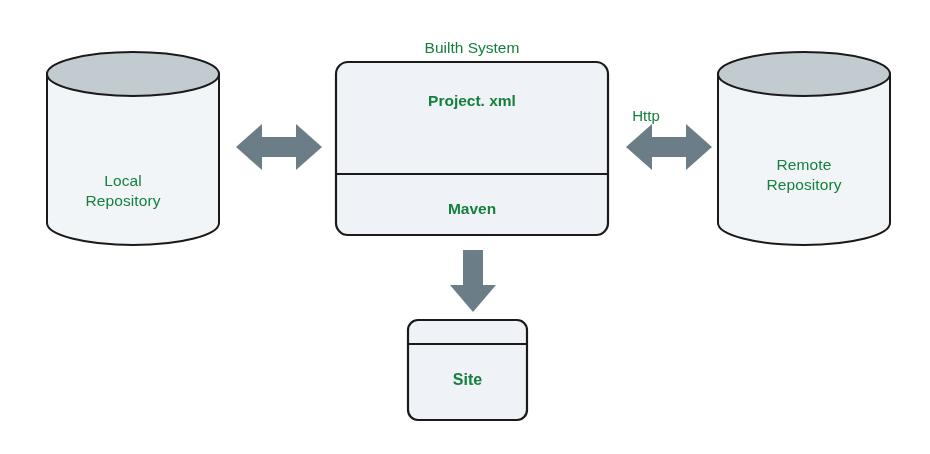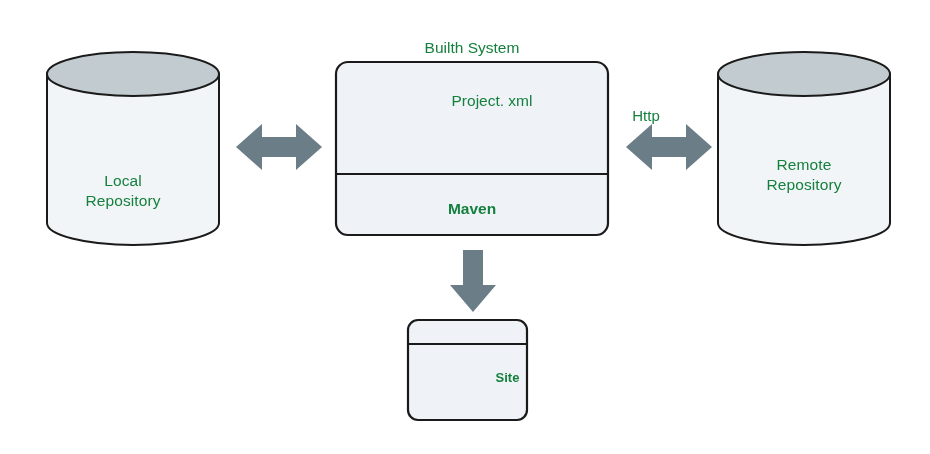--- a/index.html
+++ b/index.html
@@ -45,41 +45,41 @@
   #local-repo-label  { left: 47px;  top: 143px; width: 152px; margin-top: 28px; }
   #remote-repo-label { left: 718px; top: 143px; width: 172px; margin-top: 12px; }
 
   
   #build-system-title {
     left: 336px; top: 38px; width: 272px;
     font-size: 15.5px; font-weight: 400;
   }
   #project-xml-label {
     left: 336px; top: 91px; width: 272px;
-    font-size: 15.5px; font-weight: 400; padding-left: 20px;
+    font-size: 15.5px; font-weight: 700;
   }
   #maven-xml-label {
     left: 336px; top: 128px; width: 272px;
     font-size: 15.5px; font-weight: 400;
   }
   #maven-label {
     left: 336px; top: 199px; width: 272px;
     font-size: 15.5px; font-weight: 700;
   }
 
   
   #http-label {
     left: 604px; top: 106px; width: 84px;
     font-size: 15px; font-weight: 400;
   }
 
   
   #site-label {
     left: 408px; top: 369px; width: 119px;
-    font-size: 13px; font-weight: 700; padding-left: 40px;
+    font-size: 16px; font-weight: 700;
   }
 </style>
 </head>
 <body>
 
 <div id="canvas">
 
   <svg class="svg-layer" viewBox="0 0 930 454" xmlns="http://www.w3.org/2000/svg">
 
     <g>

